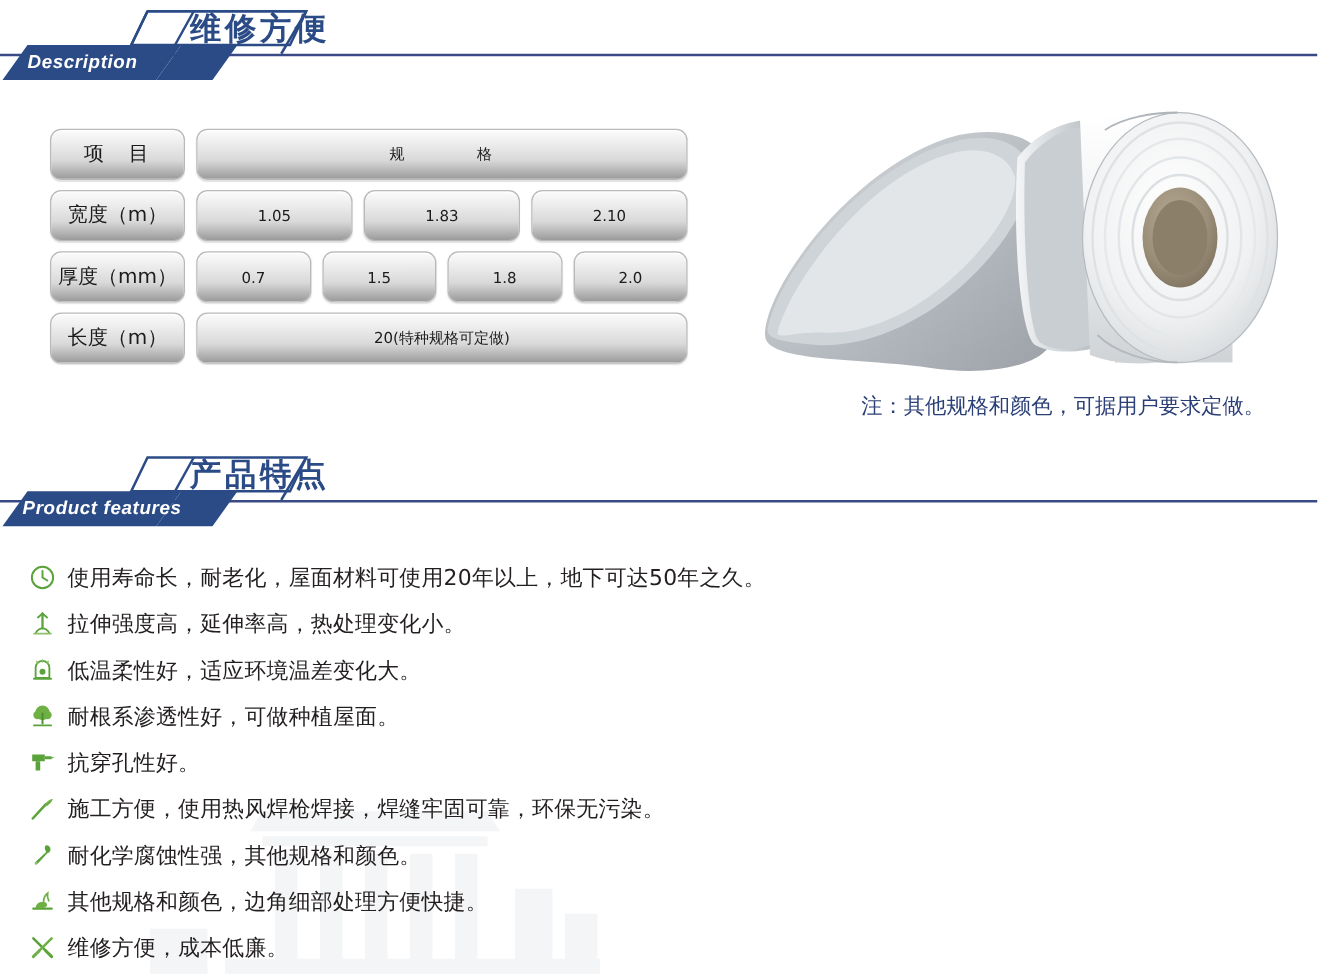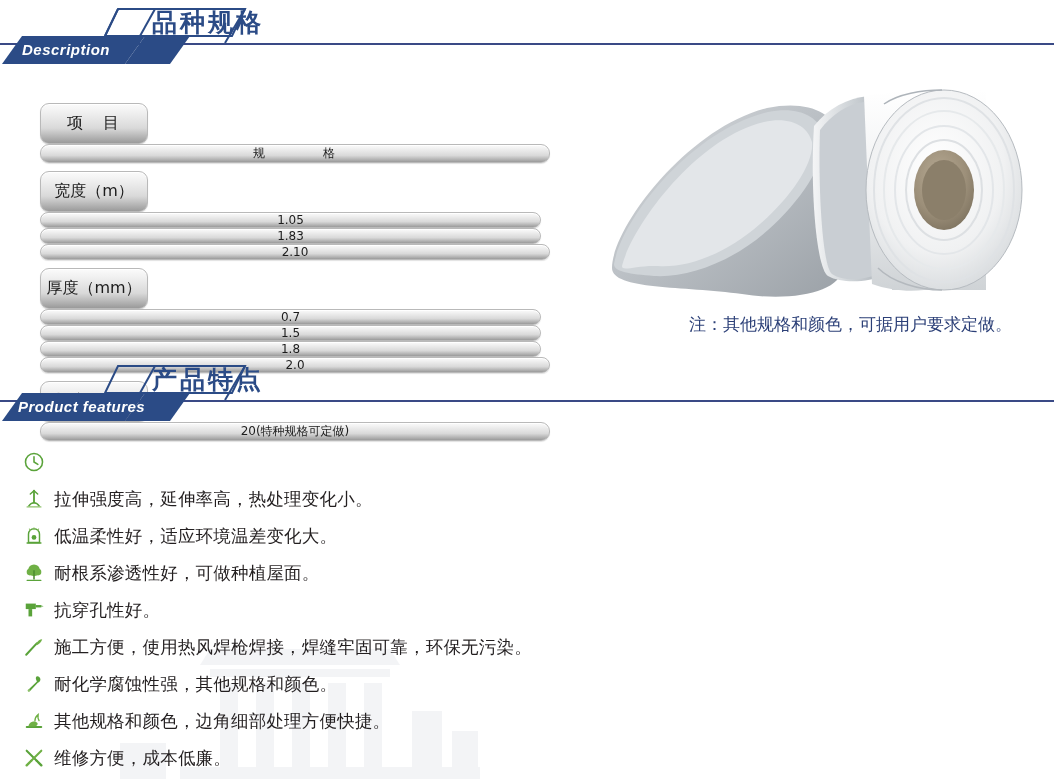--- a/index.html
+++ b/index.html
@@ -39,21 +39,21 @@
     font-family:"Liberation Sans","DejaVu Sans",sans-serif;
     font-style:italic;font-weight:bold;
     font-size:15px;
     letter-spacing:.5px;
     color:#ffffff;
     white-space:nowrap;
   }
 
   
   .spec{position:absolute;left:40px;top:103px;width:510px;}
-  .spec-row{display:flex;margin-bottom:8px;flex-direction:column;}
+  .spec-row{display:flex;margin-bottom:8px;}
   .cell{
     height:41px;
     border-radius:9px;
     background:linear-gradient(to bottom,#fbfbfb 0%,#f2f2f2 18%,#d9d9d9 62%,#a8a8a8 92%,#9a9a9a 100%);
     border:1px solid #b9b9b9;
     box-shadow:inset 0 1px 0 rgba(255,255,255,.95), 0 1px 1px rgba(0,0,0,.12);
     display:flex;align-items:center;justify-content:center;
     box-sizing:border-box;
     color:#1c1c1c;
     font-family:"DejaVu Sans","Liberation Sans",sans-serif;
@@ -120,21 +120,21 @@
       <polygon points="22,36 145,36 125,64 2,64" fill="#2b4b86"></polygon>
       <polygon points="145,36 190,36 170,64 125,64" fill="#2b4b86"></polygon>
 
       <polygon points="118,9 245,9 232,36 105,36" fill="none" stroke="#2b4b86" stroke-width="2"></polygon>
       <line x1="140" y1="36" x2="155" y2="9" stroke="#2b4b86" stroke-width="2"></line>
       <polyline points="118,9 245,9" fill="none" stroke="#2b4b86" stroke-width="2"></polyline>
 
       <polyline points="105,36 118,9" fill="none" stroke="#2b4b86" stroke-width="2"></polyline>
       <line x1="245" y1="9" x2="225" y2="43" stroke="#2b4b86" stroke-width="2"></line>
     </svg>
-    <div class="cn" style="left:152px;top:6px;">品种规格</div>
+    <div class="cn" style="left:152px;top:6px;">维修方便</div>
     <div class="en" style="left:22px;top:41px;">Description</div>
   </div>
 
   <div class="spec">
 
     <div class="spec-row">
       <div class="cell label hdr">项　目</div>
       <div class="cell wide hdr">规　　　　格</div>
     </div>
 
@@ -234,20 +234,21 @@
 
   <div class="features">
 
     <div class="feat">
       <span class="ic">
         <svg width="22" height="22" viewBox="0 0 24 24">
             <circle cx="12" cy="12" r="9.3" fill="none" stroke="#5aa33a" stroke-width="1.7"></circle>
             <path d="M12 6.2V12l4.2 2.6" fill="none" stroke="#5aa33a" stroke-width="1.7" stroke-linecap="round"></path>
           </svg>
       </span>
+      <span class="tx">使用寿命长，耐老化，屋面材料可使用20年以上，地下可达50年之久。</span>
     </div>
 
     <div class="feat">
       <span class="ic">
         <svg width="22" height="22" viewBox="0 0 24 24">
             <path d="M12 3v13" stroke="#5aa33a" stroke-width="2" stroke-linecap="round"></path>
             <path d="M8 6.5 12 3l4 3.5" fill="none" stroke="#5aa33a" stroke-width="1.6" stroke-linecap="round"></path>
             <path d="M6 20c2-3 4-4 6-4s4 1 6 4" fill="none" stroke="#5aa33a" stroke-width="1.6"></path>
             <path d="M4.5 20.6h15" stroke="#8dc06a" stroke-width="1.4" stroke-linecap="round"></path>
           </svg>

